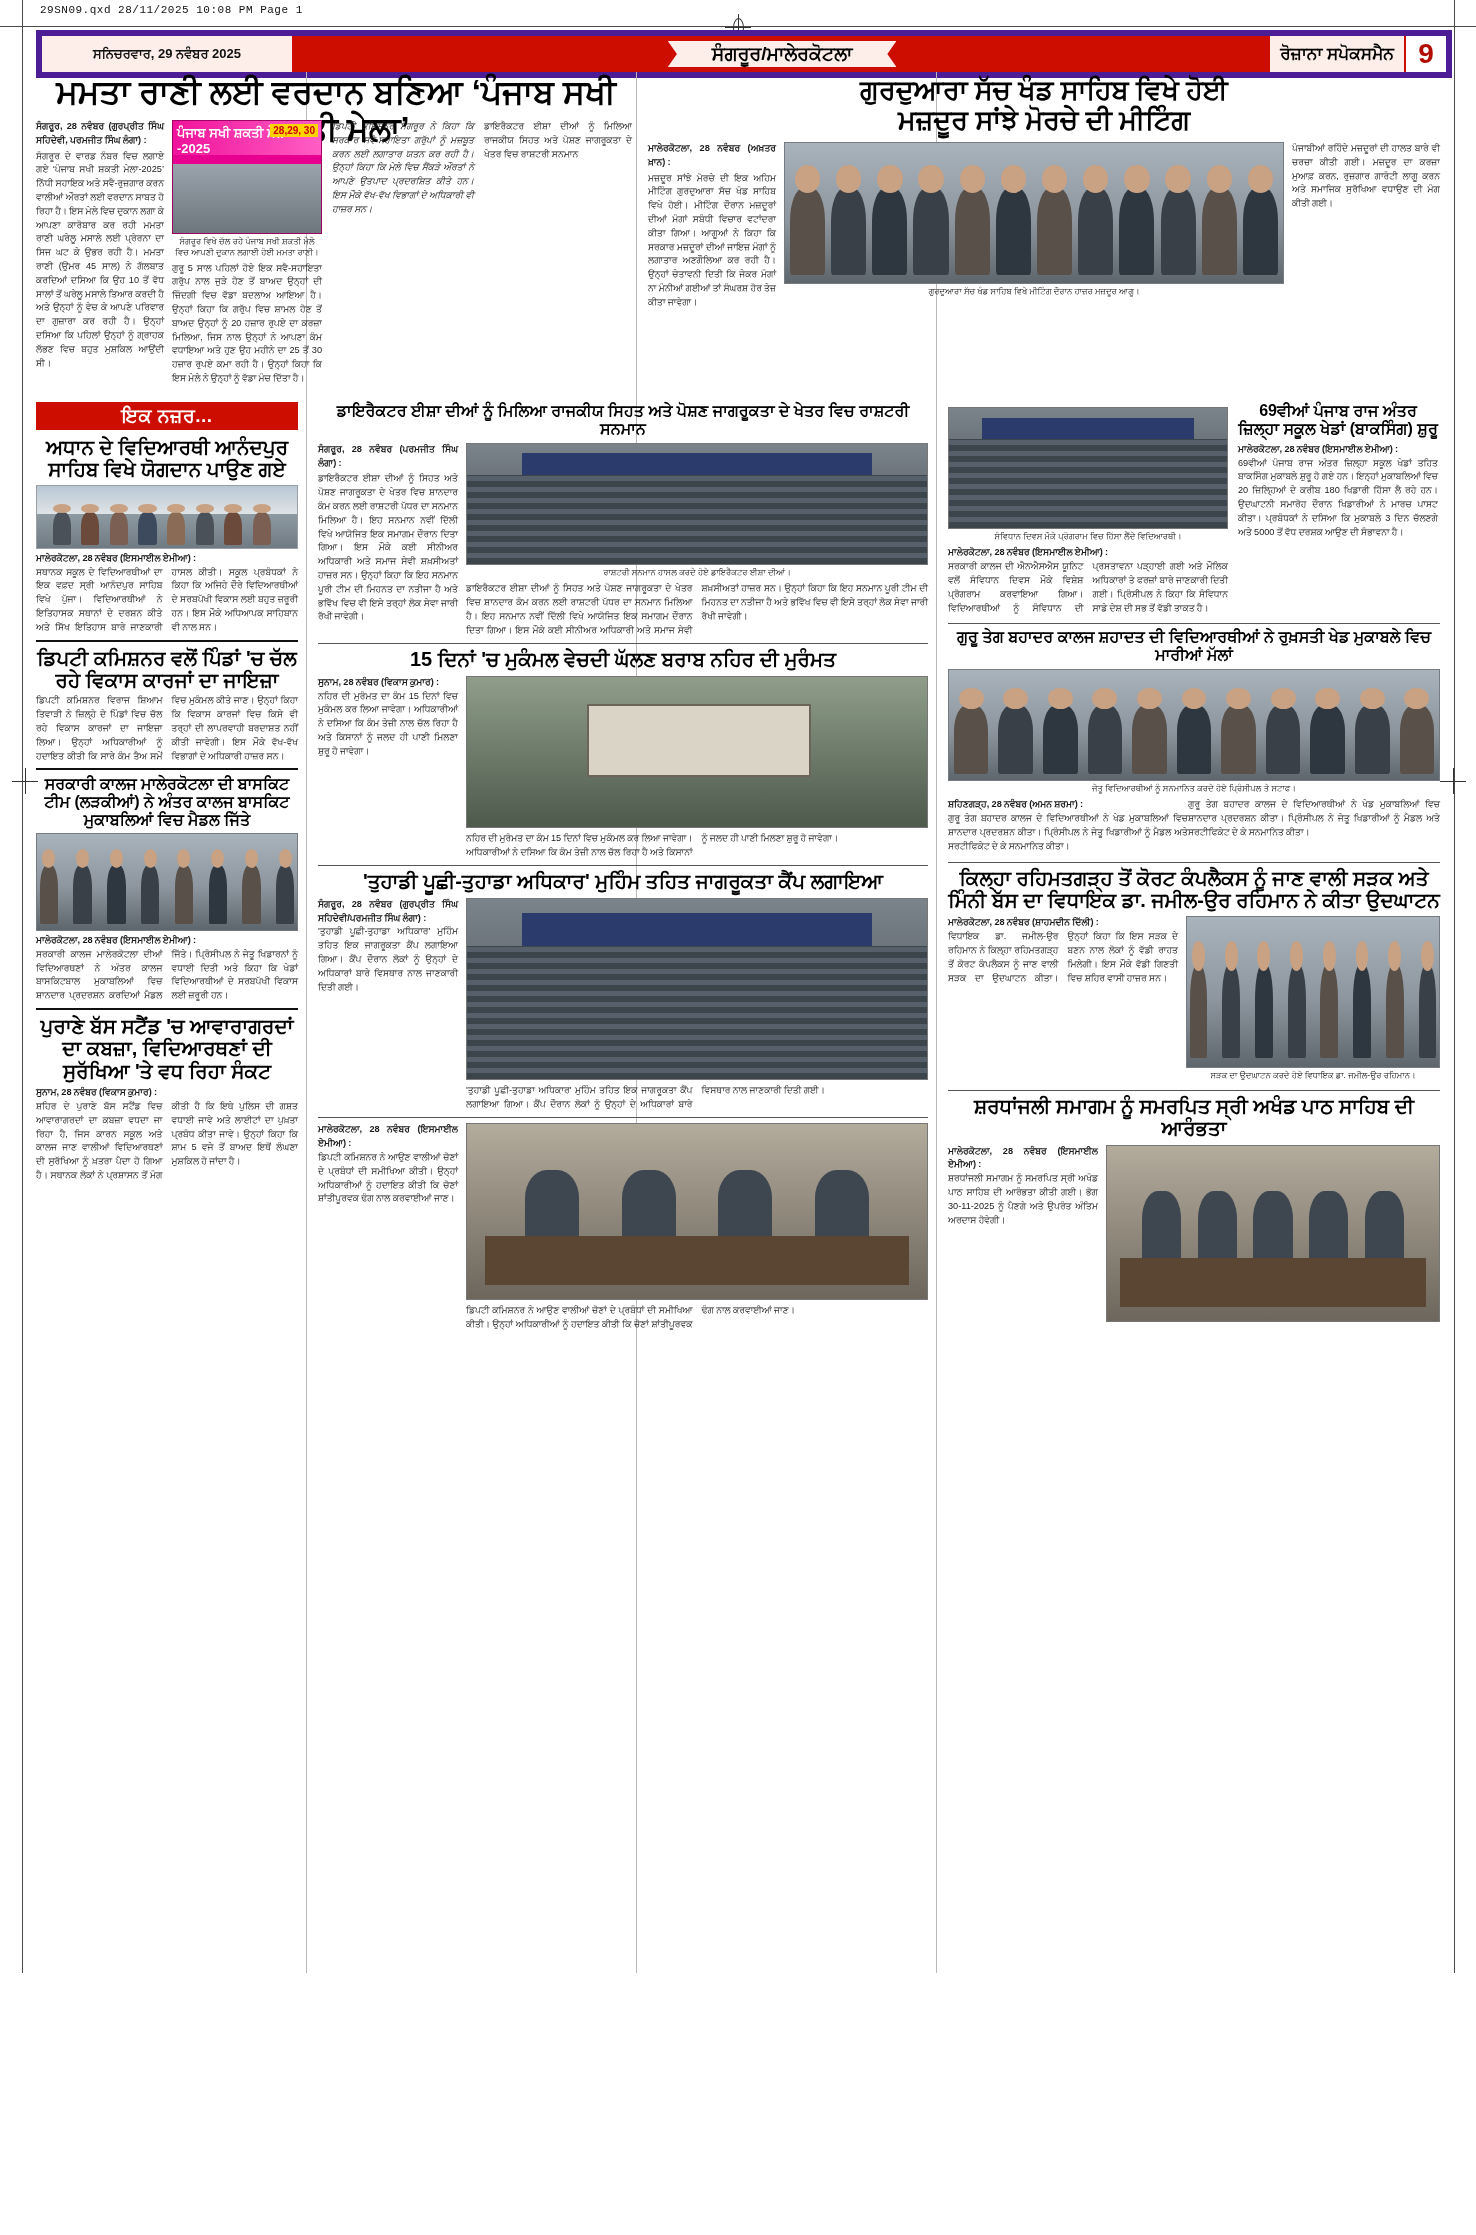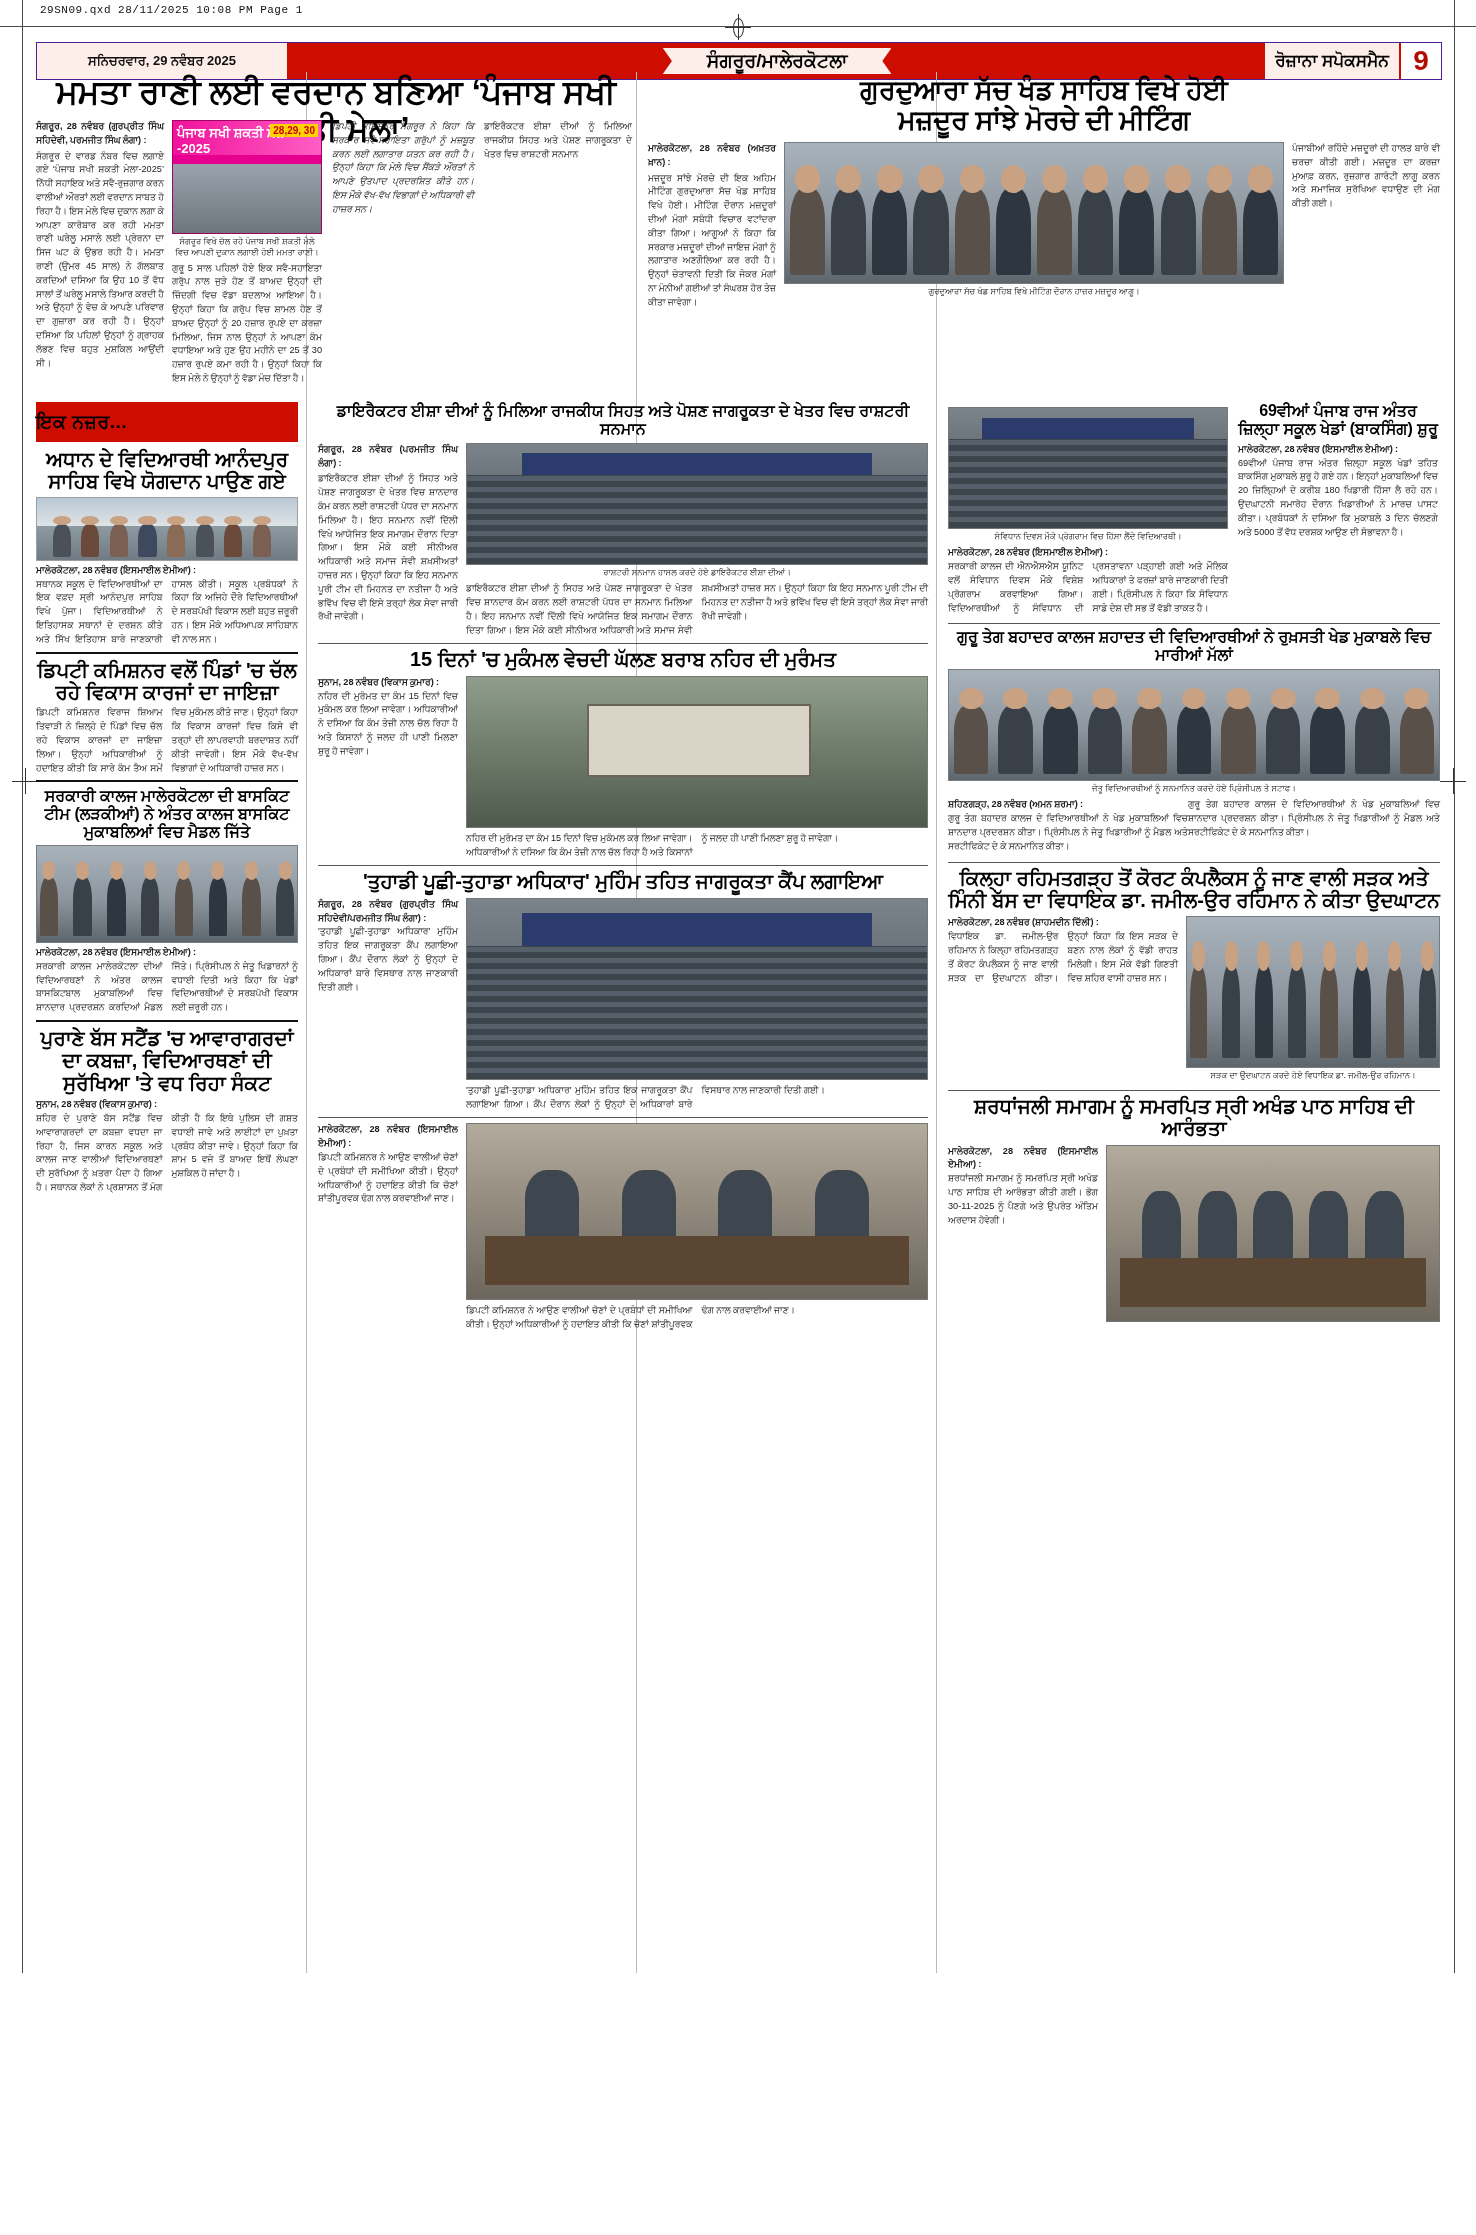--- a/index.html
+++ b/index.html
@@ -13,21 +13,21 @@
   .regmark{position:absolute;width:26px;height:26px;}
   .regmark:before,.regmark:after{content:"";position:absolute;background:#333;}
   .regmark:before{left:13px;top:0;width:1px;height:26px;}
   .regmark:after{top:13px;left:0;height:1px;width:26px;}
   .regcirc{position:absolute;left:8px;top:4px;width:9px;height:18px;border:1px solid #333;border-radius:50%;}
 
   .cmyk{position:absolute;display:flex;height:18px;}
   .cmyk i{display:block;width:12px;height:18px;}
 
   
-  .masthead{position:absolute;left:36px;top:42px;width:1404px;height:36px;background:#cc0d00;border:1px solid #4c1d95;display:flex;align-items:stretch;}
+  .masthead{position:absolute;left:36px;top:30px;width:1404px;height:36px;background:#cc0d00;border:6px solid #4c1d95;display:flex;align-items:stretch;}
   .md-date{background:#fdeee9;color:#111;font-size:13px;font-weight:bold;display:flex;align-items:center;justify-content:center;width:250px;border-right:2px solid #cc0d00;}
   .md-mid{flex:1;position:relative;display:flex;align-items:center;justify-content:center;}
   .md-chip{background:#fdeee9;color:#000;font-size:19px;font-weight:bold;padding:2px 44px;clip-path:polygon(0 0,100% 0,96% 50%,100% 100%,0 100%,4% 50%);}
   .md-brand{background:#fdeee9;color:#000;font-size:17px;font-weight:bold;display:flex;align-items:center;padding:0 10px;}
   .md-num{background:#fff;color:#b00c00;font-size:28px;font-weight:bold;display:flex;align-items:center;justify-content:center;width:40px;border-left:2px solid #cc0d00;}
 
   
   .body{position:absolute;left:36px;top:72px;width:1404px;height:2090px;}
   .vrule{position:absolute;top:0;bottom:0;width:1px;background:#b9b9b9;}
 
@@ -46,22 +46,22 @@
   .ph .sky{position:absolute;left:0;right:0;top:0;height:46%;background:linear-gradient(#b9c7d4,#dfe4e6);}
   .ph .grd{position:absolute;left:0;right:0;bottom:0;height:54%;background:linear-gradient(#8e9aa2,#6f7a82);}
   .ph .fig{position:absolute;bottom:4%;width:7%;height:54%;background:#4a5158;border-radius:40% 40% 8% 8%;}
   .ph .fig.b{background:#6b4a3c;}
   .ph .fig.c{background:#7a5f52;}
   .ph .fig.d{background:#3d4a5e;}
   .ph .fig.e{background:#8a6b55;}
   .ph .head{position:absolute;width:100%;height:26%;top:-22%;left:0;background:#c9a183;border-radius:50%;}
   .cap{font-size:8.4px;text-align:center;line-height:1.35;margin-top:2px;color:#222;}
 
-  .banner{background:#cc0d00;color:#000000;font-weight:bold;font-size:19px;
-          padding:9px 0;letter-spacing:.5px;}
+  .banner{background:#cc0d00;color:#ffffff;text-align:center;font-weight:bold;font-size:19px;
+          padding:3px 0;letter-spacing:.5px;}
 
   .mela{position:relative;background:#e7008f;overflow:hidden;border:1px solid #a10064;}
   .mela .strip{position:absolute;left:0;right:0;top:0;height:30%;background:linear-gradient(90deg,#f0129b,#ff5ec4);}
   .mela .mtxt{position:absolute;left:4px;top:4px;color:#fff;font-weight:bold;font-size:13px;}
   .mela .badge{position:absolute;right:3px;top:3px;background:#ffd400;color:#c00;font-weight:bold;font-size:10px;padding:1px 3px;line-height:1.1;text-align:center;}
   .mela .photo{position:absolute;left:0;right:0;bottom:0;height:62%;background:linear-gradient(#9aa3ab,#6d767d);}
 
   .grp{position:relative;background:#8d949b;overflow:hidden;border:1px solid #767c82;}
   .grp .wall{position:absolute;inset:0;background:linear-gradient(#a9b3bb 0%,#8d969e 55%,#5e666d 100%);}
   .grp .row{position:absolute;left:1%;right:1%;bottom:6%;height:62%;display:flex;justify-content:space-between;}

